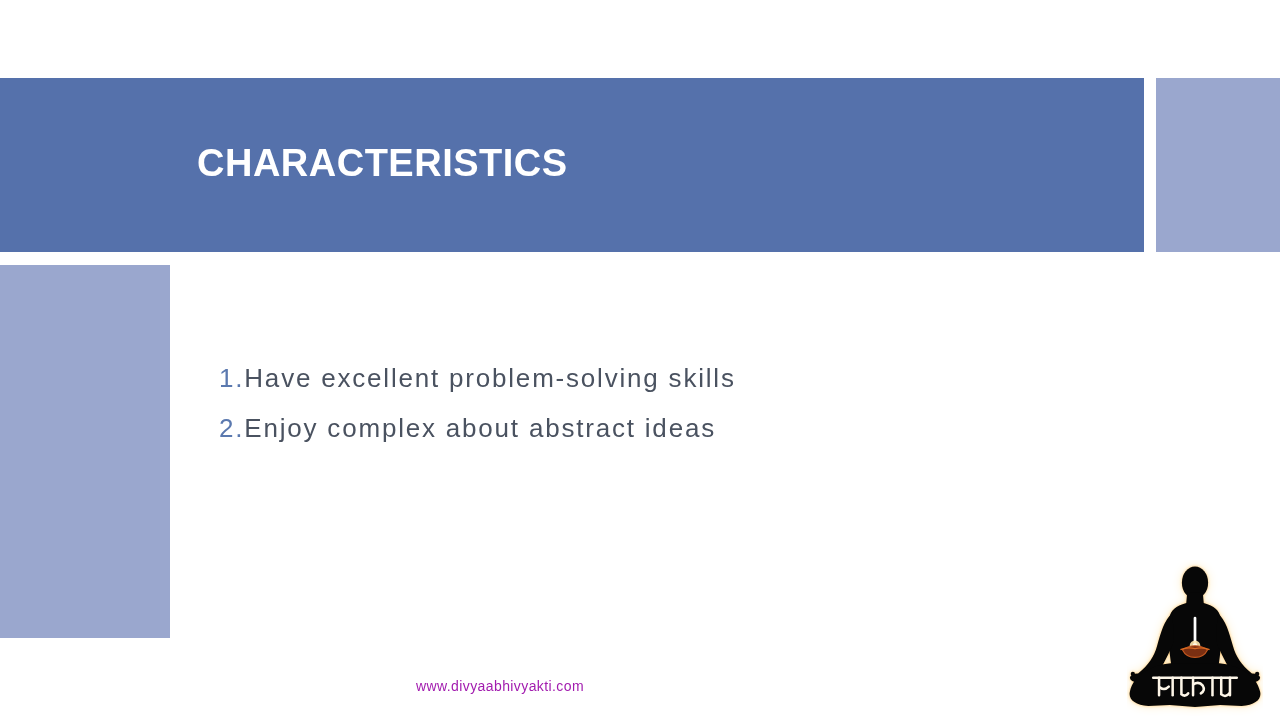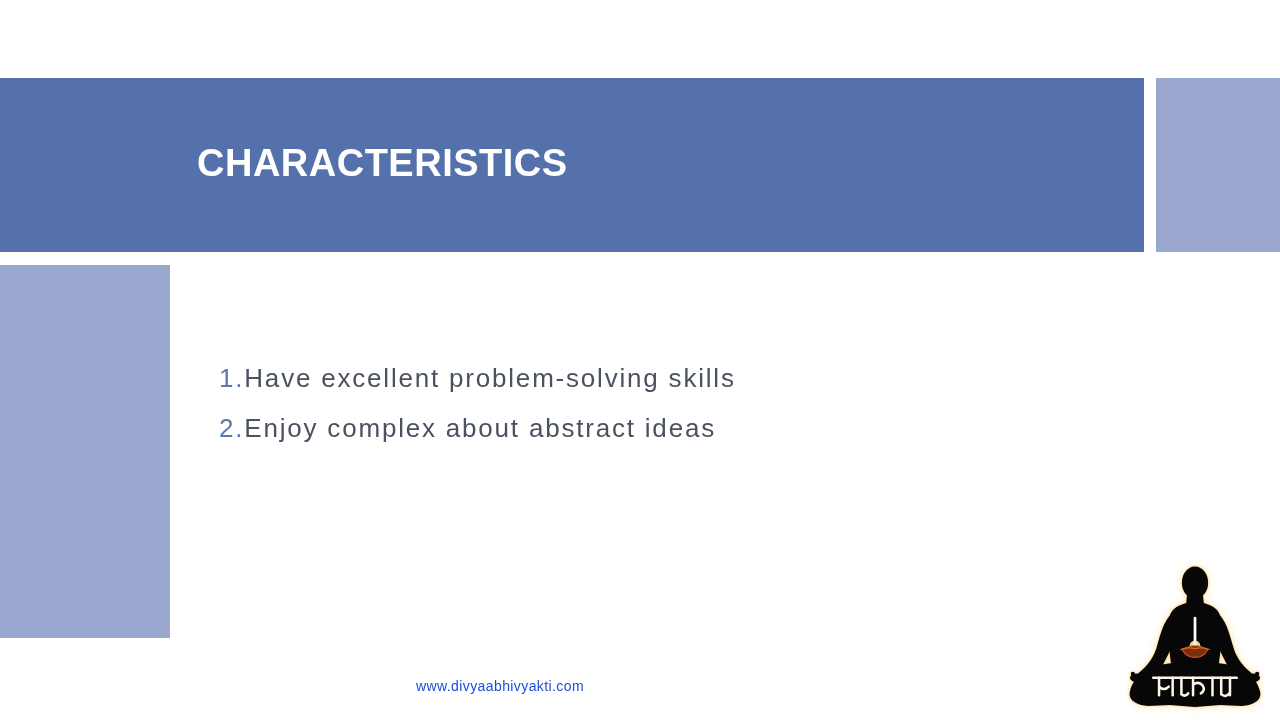--- a/index.html
+++ b/index.html
@@ -63,21 +63,21 @@
   }
 
   
   .footer-url {
     position: absolute;
     left: 408px; top: 678px;
     width: 184px;
     text-align: center;
     font-size: 14px;
     letter-spacing: 0.4px;
-    color: #1d4ed8;
+    color: #a21caf;
   }
 
   
   .logo {
     position: absolute;
     right: 17px; bottom: 4px;
     width: 136px; height: 156px;
   }
   .logo svg { width: 100%; height: 100%; display: block; }
   .sil { filter: drop-shadow(0 0 1.5px #ffca7a) drop-shadow(0 0 5px #fff0cc); }

